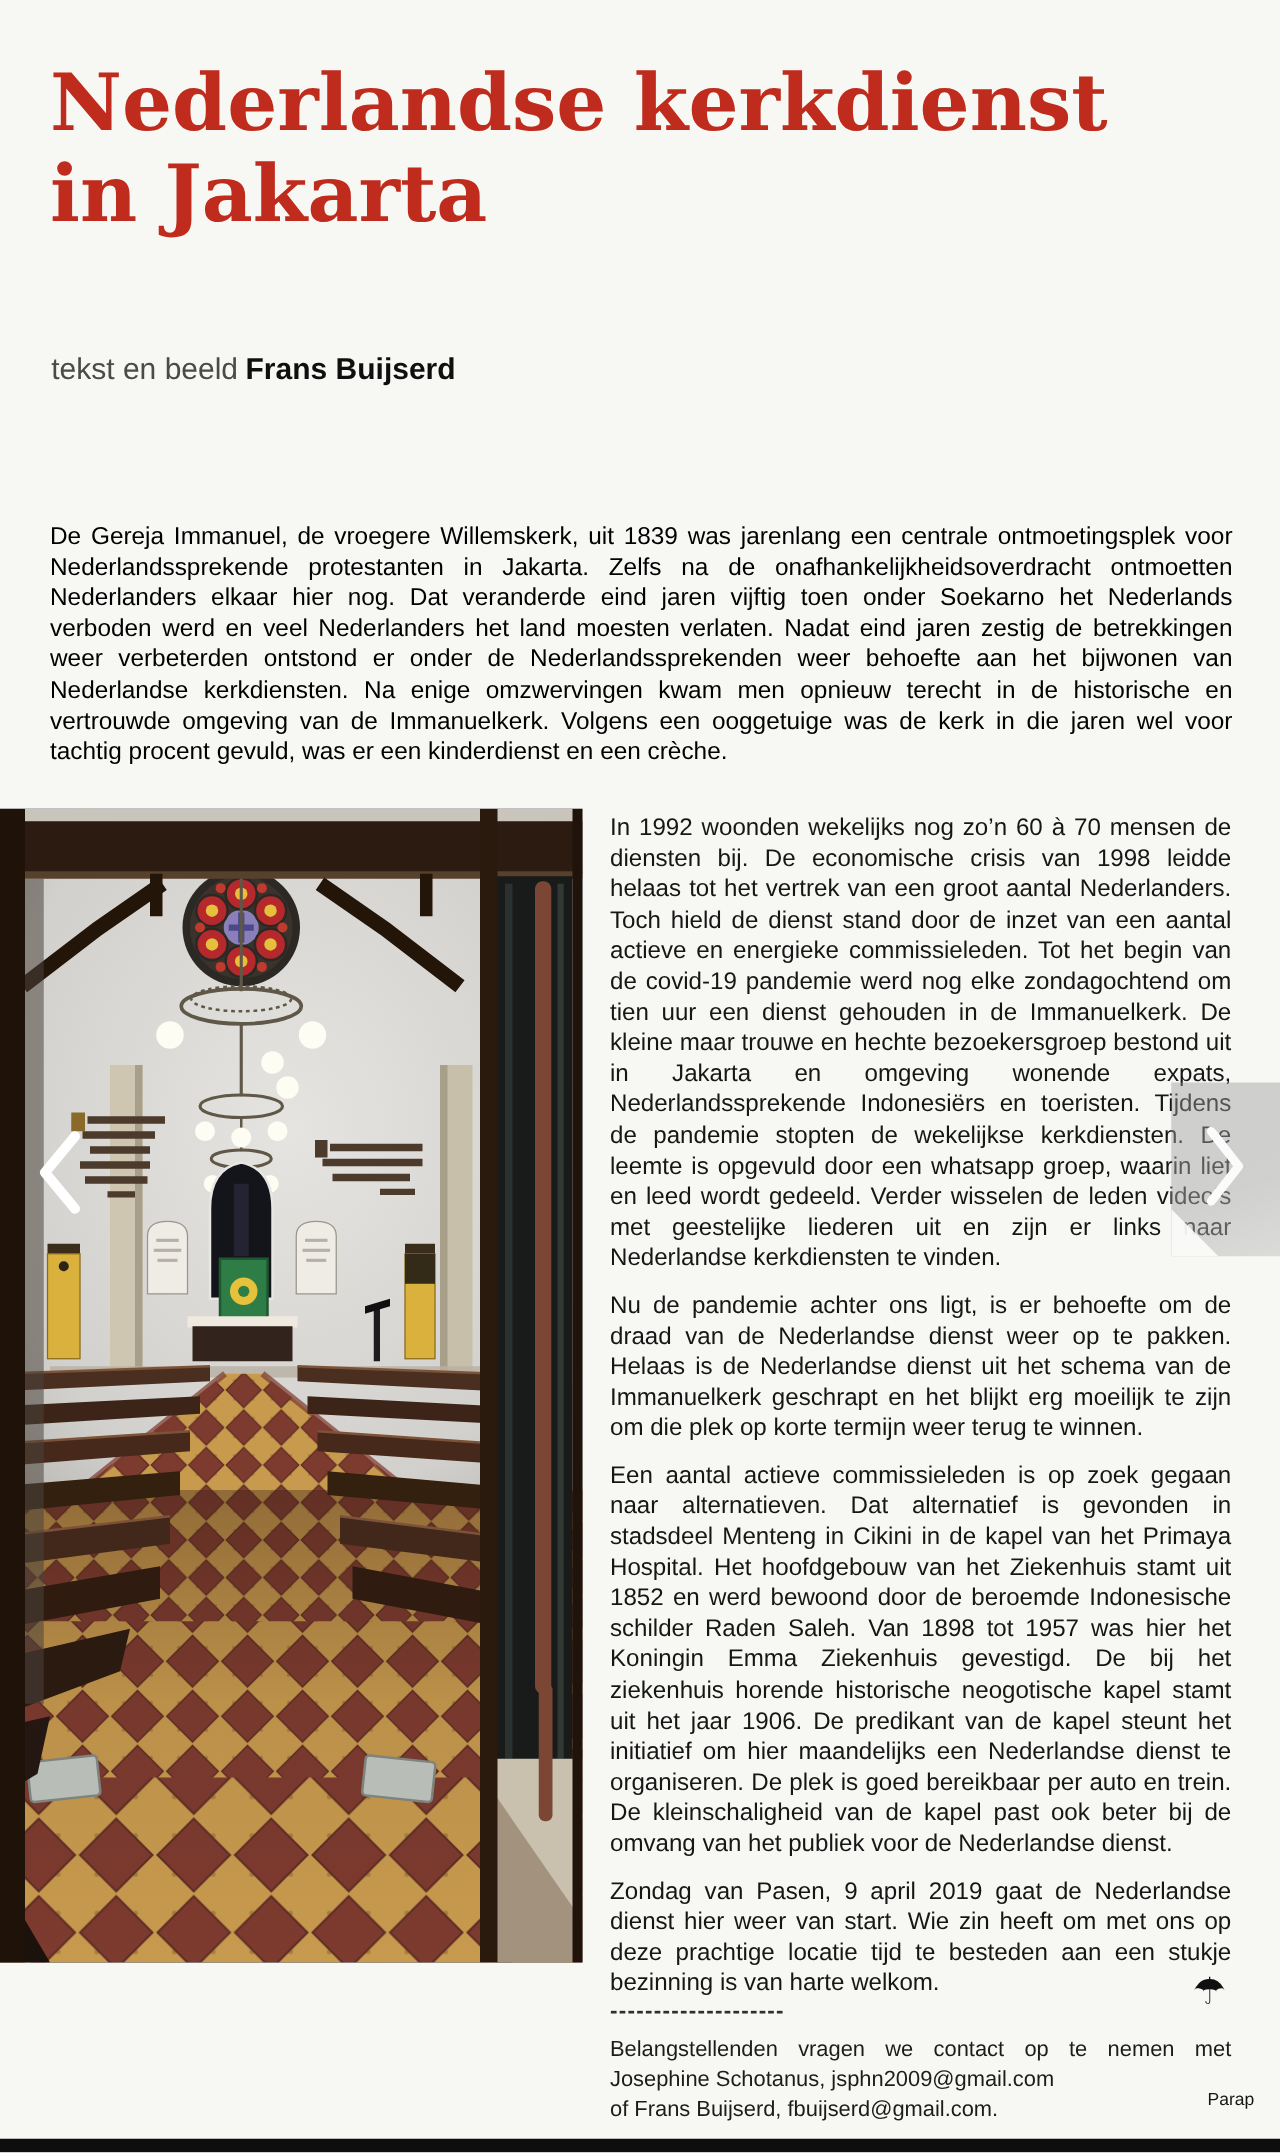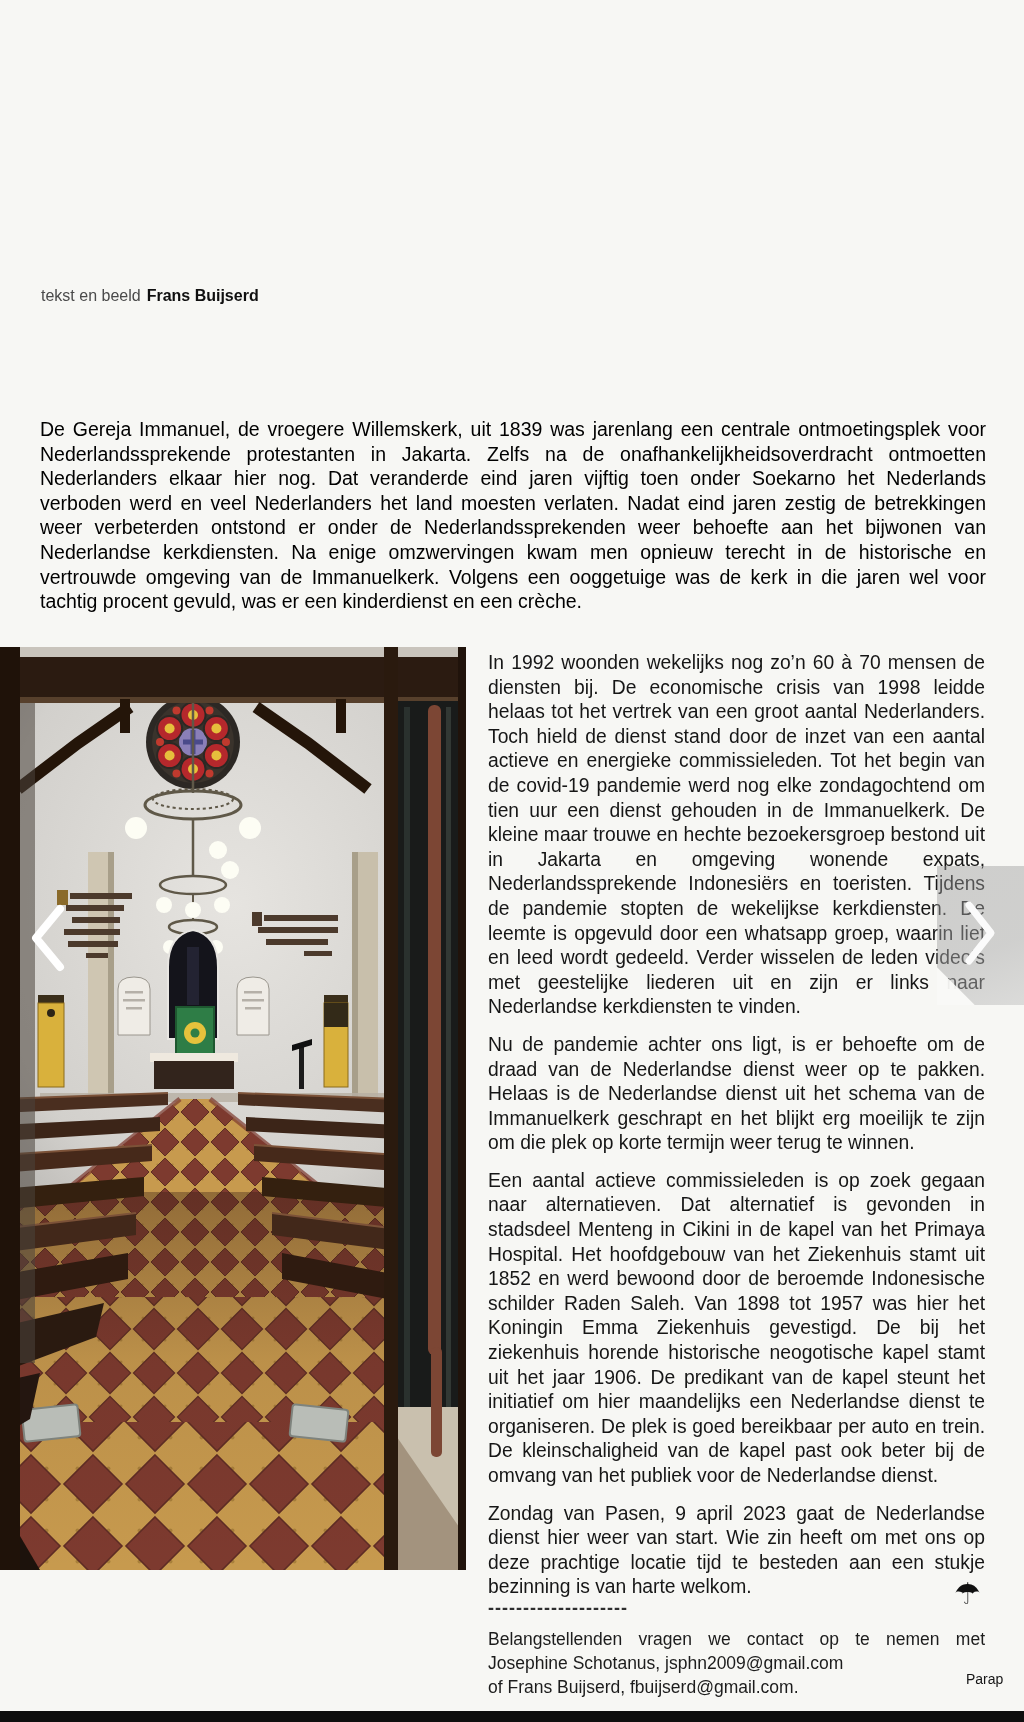--- a/index.html
+++ b/index.html
@@ -7,21 +7,21 @@
     position:relative;width:1024px;height:1722px;margin:0 auto;
     background:#f7f7f4;overflow:hidden;
     font-family:"Liberation Sans", sans-serif;color:#141414;
   }
   
   .title{
     position:absolute;left:40px;top:46px;width:940px;
     font-family:"DejaVu Serif", serif;font-weight:bold;
     font-size:63px;line-height:73px;color:#bf2b1d;letter-spacing:0;
   }
-  .byline{position:absolute;left:41px;top:283px;font-size:16px;line-height:26px;color:#4a4a4a;text-align:center;}
+  .byline{position:absolute;left:41px;top:283px;font-size:24px;line-height:26px;color:#4a4a4a;text-align:center;}
   .byline .author{font-weight:bold;color:#0f0f0f;margin-left:6px;}
   
   .intro{
     position:absolute;left:40px;top:417px;width:946px;
     font-size:19.5px;line-height:24.6px;text-align:justify;color:#000000;
   }
   
   .main{position:absolute;left:0;top:647px;width:1024px;}
   .photo-wrap{position:absolute;left:0;top:0;width:466px;height:923px;background:#222;}
   .photo-wrap svg{display:block;width:466px;height:923px;}
@@ -51,20 +51,24 @@
   .next-panel svg{position:absolute;left:26px;top:34px;}
   
   .footer-brand{position:absolute;left:966px;top:1666px;font-size:14px;line-height:26px;color:#151515;white-space:nowrap;}
   .footer-bar{position:absolute;left:0;bottom:0;width:1024px;height:11px;background:#0e0e0e;}
 </style>
 </head>
 <body>
 
 <div class="page">
 
+  <h1 class="title" style="margin:0;">
+    <span>Nederlandse kerkdienst</span><br>
+    <span>in Jakarta</span>
+  </h1>
 
   <div class="byline">
     <span>tekst en beeld</span><span class="author">Frans Buijserd</span>
   </div>
 
   <div class="intro">De Gereja Immanuel, de vroegere Willemskerk, uit 1839 was jarenlang een centrale ontmoetingsplek voor Nederlandssprekende protestanten in Jakarta. Zelfs na de onafhankelijkheidsoverdracht ontmoetten Nederlanders elkaar hier nog. Dat veranderde eind jaren vijftig toen onder Soekarno het Nederlands verboden werd en veel Nederlanders het land moesten verlaten. Nadat eind jaren zestig de betrekkingen weer verbeterden ontstond er onder de Nederlandssprekenden weer behoefte aan het bijwonen van Nederlandse kerkdiensten. Na enige omzwervingen kwam men opnieuw terecht in de historische en vertrouwde omgeving van de Immanuelkerk. Volgens een ooggetuige was de kerk in die jaren wel voor tachtig procent gevuld, was er een kinderdienst en een crèche.</div>
 
   <div class="main">
 
     <div class="photo-wrap">
@@ -286,21 +290,21 @@
 
         <rect x="0" y="0" width="20" height="923" fill="#1f1209"></rect>
         <rect x="20" y="56" width="15" height="660" fill="#4a443c" opacity=".55"></rect>
       </svg>
     </div>
 
     <div class="column">
       <p>In 1992 woonden wekelijks nog zo’n 60 à 70 mensen de diensten bij. De economische crisis van 1998 leidde helaas tot het vertrek van een groot aantal Nederlanders. Toch hield de dienst stand door de inzet van een aantal actieve en energieke commissieleden. Tot het begin van de covid-19 pandemie werd nog elke zondagochtend om tien uur een dienst gehouden in de Immanuelkerk. De kleine maar trouwe en hechte bezoekersgroep bestond uit in Jakarta en omgeving wonende expats, Nederlandssprekende Indonesiërs en toeristen. Tijdens de pandemie stopten de wekelijkse kerkdiensten. De leemte is opgevuld door een whatsapp groep, waarin lief en leed wordt gedeeld. Verder wisselen de leden video’s met geestelijke liederen uit en zijn er links naar Nederlandse kerkdiensten te vinden.</p>
       <p>Nu de pandemie achter ons ligt, is er behoefte om de draad van de Nederlandse dienst weer op te pakken. Helaas is de Nederlandse dienst uit het schema van de Immanuelkerk geschrapt en het blijkt erg moeilijk te zijn om die plek op korte termijn weer terug te winnen.</p>
       <p>Een aantal actieve commissieleden is op zoek gegaan naar alternatieven. Dat alternatief is gevonden in stadsdeel Menteng in Cikini in de kapel van het Primaya Hospital. Het hoofdgebouw van het Ziekenhuis stamt uit 1852 en werd bewoond door de beroemde Indonesische schilder Raden Saleh. Van 1898 tot 1957 was hier het Koningin Emma Ziekenhuis gevestigd. De bij het ziekenhuis horende historische neogotische kapel stamt uit het jaar 1906. De predikant van de kapel steunt het initiatief om hier maandelijks een Nederlandse dienst te organiseren. De plek is goed bereikbaar per auto en trein. De kleinschaligheid van de kapel past ook beter bij de omvang van het publiek voor de Nederlandse dienst.</p>
-      <p>Zondag van Pasen, 9 april 2023 gaat de Nederlandse dienst hier weer van start. Wie zin heeft om met ons op deze prachtige locatie tijd te besteden aan een stukje bezinning is van harte welkom.</p>
+      <p>Zondag van Pasen, 9 april 2019 gaat de Nederlandse dienst hier weer van start. Wie zin heeft om met ons op deze prachtige locatie tijd te besteden aan een stukje bezinning is van harte welkom.</p>
       <div class="umbrella-line"><span>☂</span></div>
       <div class="separator">--------------------</div>
       <div class="contact">
         <div class="c1">Belangstellenden vragen we contact op te nemen met Josephine Schotanus, jsphn2009@gmail.com</div>
         <div>of Frans Buijserd, fbuijserd@gmail.com.</div>
       </div>
     </div>
   </div>
 
   <button class="prev-arrow" aria-label="previous">

